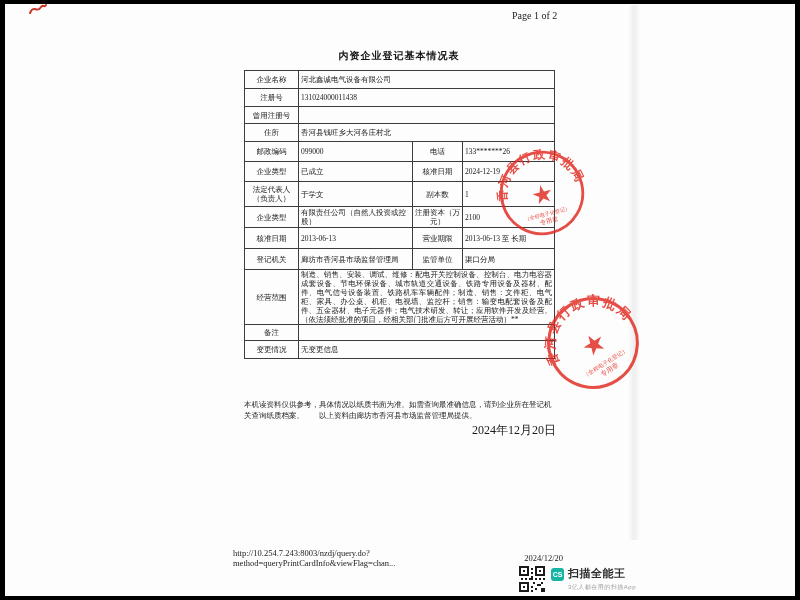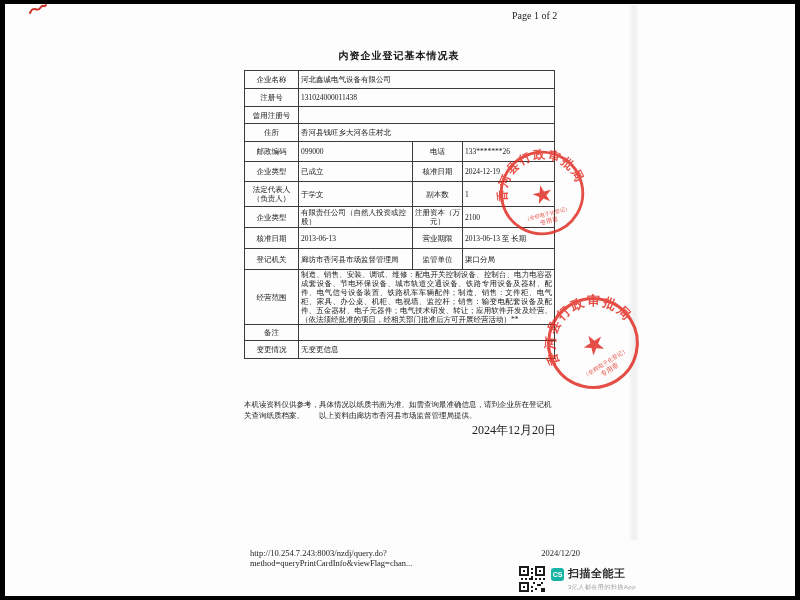--- a/index.html
+++ b/index.html
@@ -15,22 +15,22 @@
              table-layout:fixed;font-size:7.5px;color:#181818;}
   table.form td{border:1px solid #3c3c3c;padding:0 2px;vertical-align:middle;line-height:9px;}
   td.lbl{text-align:center;}
   td.val{text-align:left;padding-left:4px;}
   td.scope{line-height:9.2px;text-align:justify;padding:2px 4px;}
   .footer-note{position:absolute;left:244px;top:399px;width:312px;font-size:7.5px;
                line-height:11px;color:#1c1c1c;}
   .footer-date{position:absolute;left:244px;top:422px;width:312px;text-align:right;
                font-size:12px;color:#1c1c1c;}
   .stamp{position:absolute;opacity:0.82;pointer-events:none;}
-  .url-line{position:absolute;left:250px;top:548px;width:330px;display:flex;gap:6px;
-            font-size:8.5px;color:#222;}
+  .url-line{position:absolute;left:233px;top:548px;width:330px;display:flex;gap:6px;
+            font-size:8.5px;color:#222;align-items:center;}
   .scribble{position:absolute;left:28px;top:2px;}
   .wm{position:absolute;left:519px;top:566px;display:flex;align-items:flex-start;
       font-family:"Liberation Sans",sans-serif;}
   .qr{width:26px;height:26px;margin-right:6px;}
   .wm-body{display:flex;flex-direction:column;}
   .wm-top{display:flex;align-items:flex-end;}
   .cs-logo{width:13px;height:13px;border-radius:3px;background:#17b3a3;color:#fff;
            font-size:7px;font-weight:bold;display:flex;align-items:center;justify-content:center;}
   .wm-name{margin-left:4px;font-size:11px;font-weight:bold;color:#2b2b2b;letter-spacing:0.5px;}
   .wm-tagline{margin-top:2px;margin-left:17px;font-size:6px;color:#9a9a9a;letter-spacing:0.5px;}

